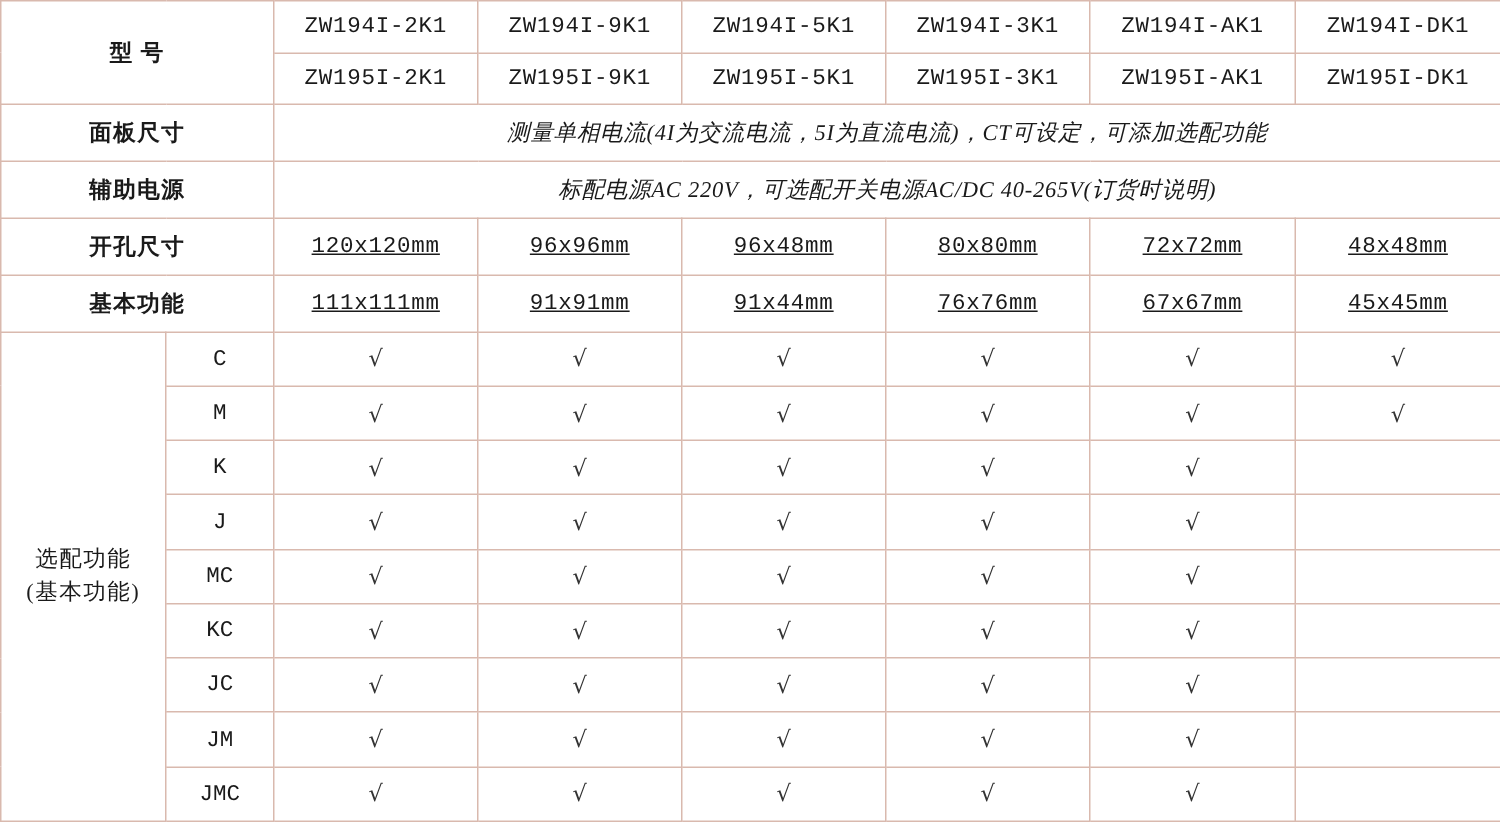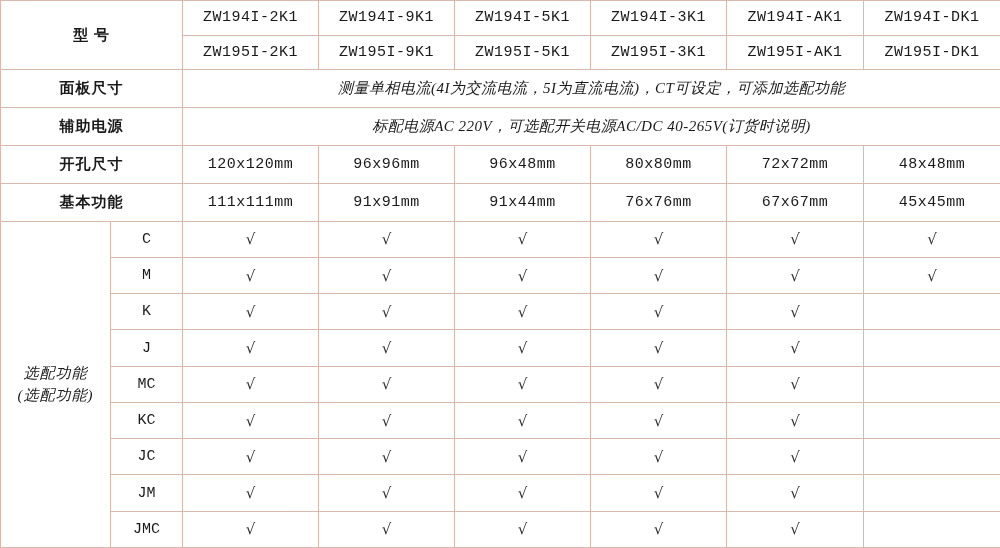--- a/index.html
+++ b/index.html
@@ -36,20 +36,21 @@
   }
   td.model {
     font-family: Liberation Mono, monospace;
     font-size: 14px;
     letter-spacing: 0.5px;
   }
   td.size {
     font-family: "Liberation Mono", "DejaVu Sans Mono", monospace;
     font-size: 14px;
     letter-spacing: 0.5px;
+    text-decoration: underline;
   }
   td.wide {
     font-size: 16px;
     letter-spacing: 0.5px;
     font-style: italic;
   }
   td.opt-name {
     font-family: "Liberation Mono", "DejaVu Sans Mono", monospace;
     font-size: 14px;
     background: #ffffff;
@@ -60,21 +61,20 @@
     font-family: "DejaVu Sans", sans-serif;
   }
   td.optfn {
     background: #f7ddd6;
     font-size: 16px;
     line-height: 1.5;
     letter-spacing: 1px;
   }
   .two-line {
     display: block;
-    font-style: italic;
   }
 </style>
 </head>
 <body>
 
 <table class="spec">
   <colgroup>
     <col style="width:110px">
     <col style="width:72px">
     <col style="width:136px">
@@ -131,21 +131,21 @@
       <td class="size">91x91mm</td>
       <td class="size">91x44mm</td>
       <td class="size">76x76mm</td>
       <td class="size">67x67mm</td>
       <td class="size">45x45mm</td>
     </tr>
 
     <tr>
       <td class="optfn" rowspan="9">
         <span class="two-line">选配功能</span>
-        <span class="two-line">(选配功能)</span>
+        <span class="two-line">(基本功能)</span>
       </td>
       <td class="opt-name">C</td>
       <td class="check">√</td>
       <td class="check">√</td>
       <td class="check">√</td>
       <td class="check">√</td>
       <td class="check">√</td>
       <td class="check">√</td>
     </tr>
     <tr>

